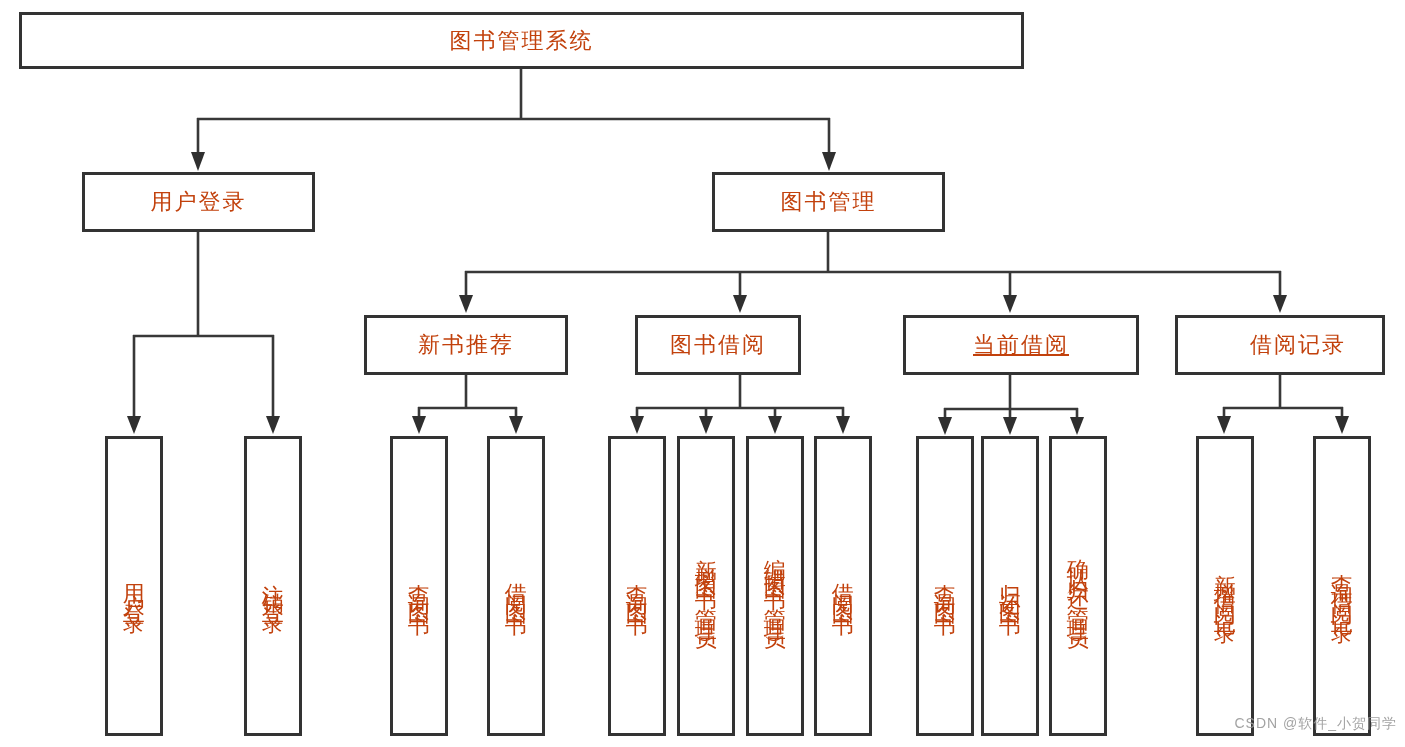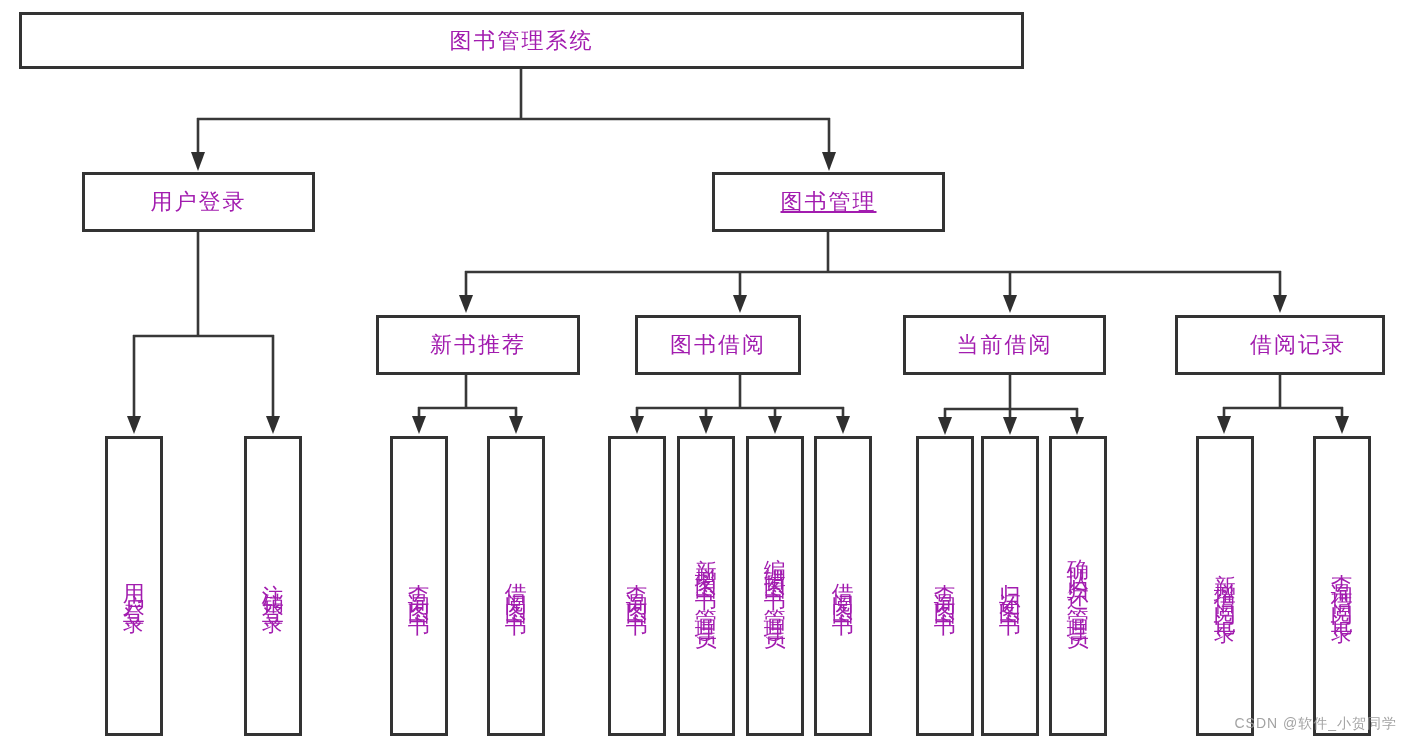--- a/index.html
+++ b/index.html
@@ -28,21 +28,21 @@
     fill: #2f2f2f;
   }
   .box {
     position: absolute;
     box-sizing: border-box;
     border: 3px solid #333333;
     background: #ffffff;
     display: flex;
     align-items: center;
     justify-content: center;
-    color: #a21caf;
+    color: #c2410c;
     z-index: 2;
   }
   .h-box {
     font-size: 22px;
     letter-spacing: 2px;
     height: 60px;
   }
   .root-box {
     left: 19px; top: 12px;
     width: 1005px; height: 57px;
@@ -138,31 +138,31 @@
   <polygon points="1335,416 1349,416 1342,434"></polygon>
 </svg>
 
 <div class="box h-box root-box">
   <span>图书管理系统</span>
 </div>
 
 <div class="box h-box lvl2" style="left:82px; width:233px;">
   <span>用户登录</span>
 </div>
-<div class="box h-box lvl2" style="left:712px; width:233px;text-decoration:underline;">
+<div class="box h-box lvl2" style="left:712px; width:233px;">
   <span>图书管理</span>
 </div>
 
-<div class="box h-box lvl3" style="left:376px; width:204px;">
+<div class="box h-box lvl3" style="left:364px; width:204px;">
   <span>新书推荐</span>
 </div>
 <div class="box h-box lvl3" style="left:635px; width:166px;">
   <span>图书借阅</span>
 </div>
-<div class="box h-box lvl3" style="left:903px; width:203px;">
+<div class="box h-box lvl3" style="left:903px; width:236px;text-decoration:underline;">
   <span>当前借阅</span>
 </div>
 <div class="box h-box lvl3" style="left:1175px; width:210px;padding-left:36px;">
   <span>借阅记录</span>
 </div>
 
 <div class="box leaf" style="left:105px;">
   <span>用户登录</span>
 </div>
 <div class="box leaf" style="left:244px;">

